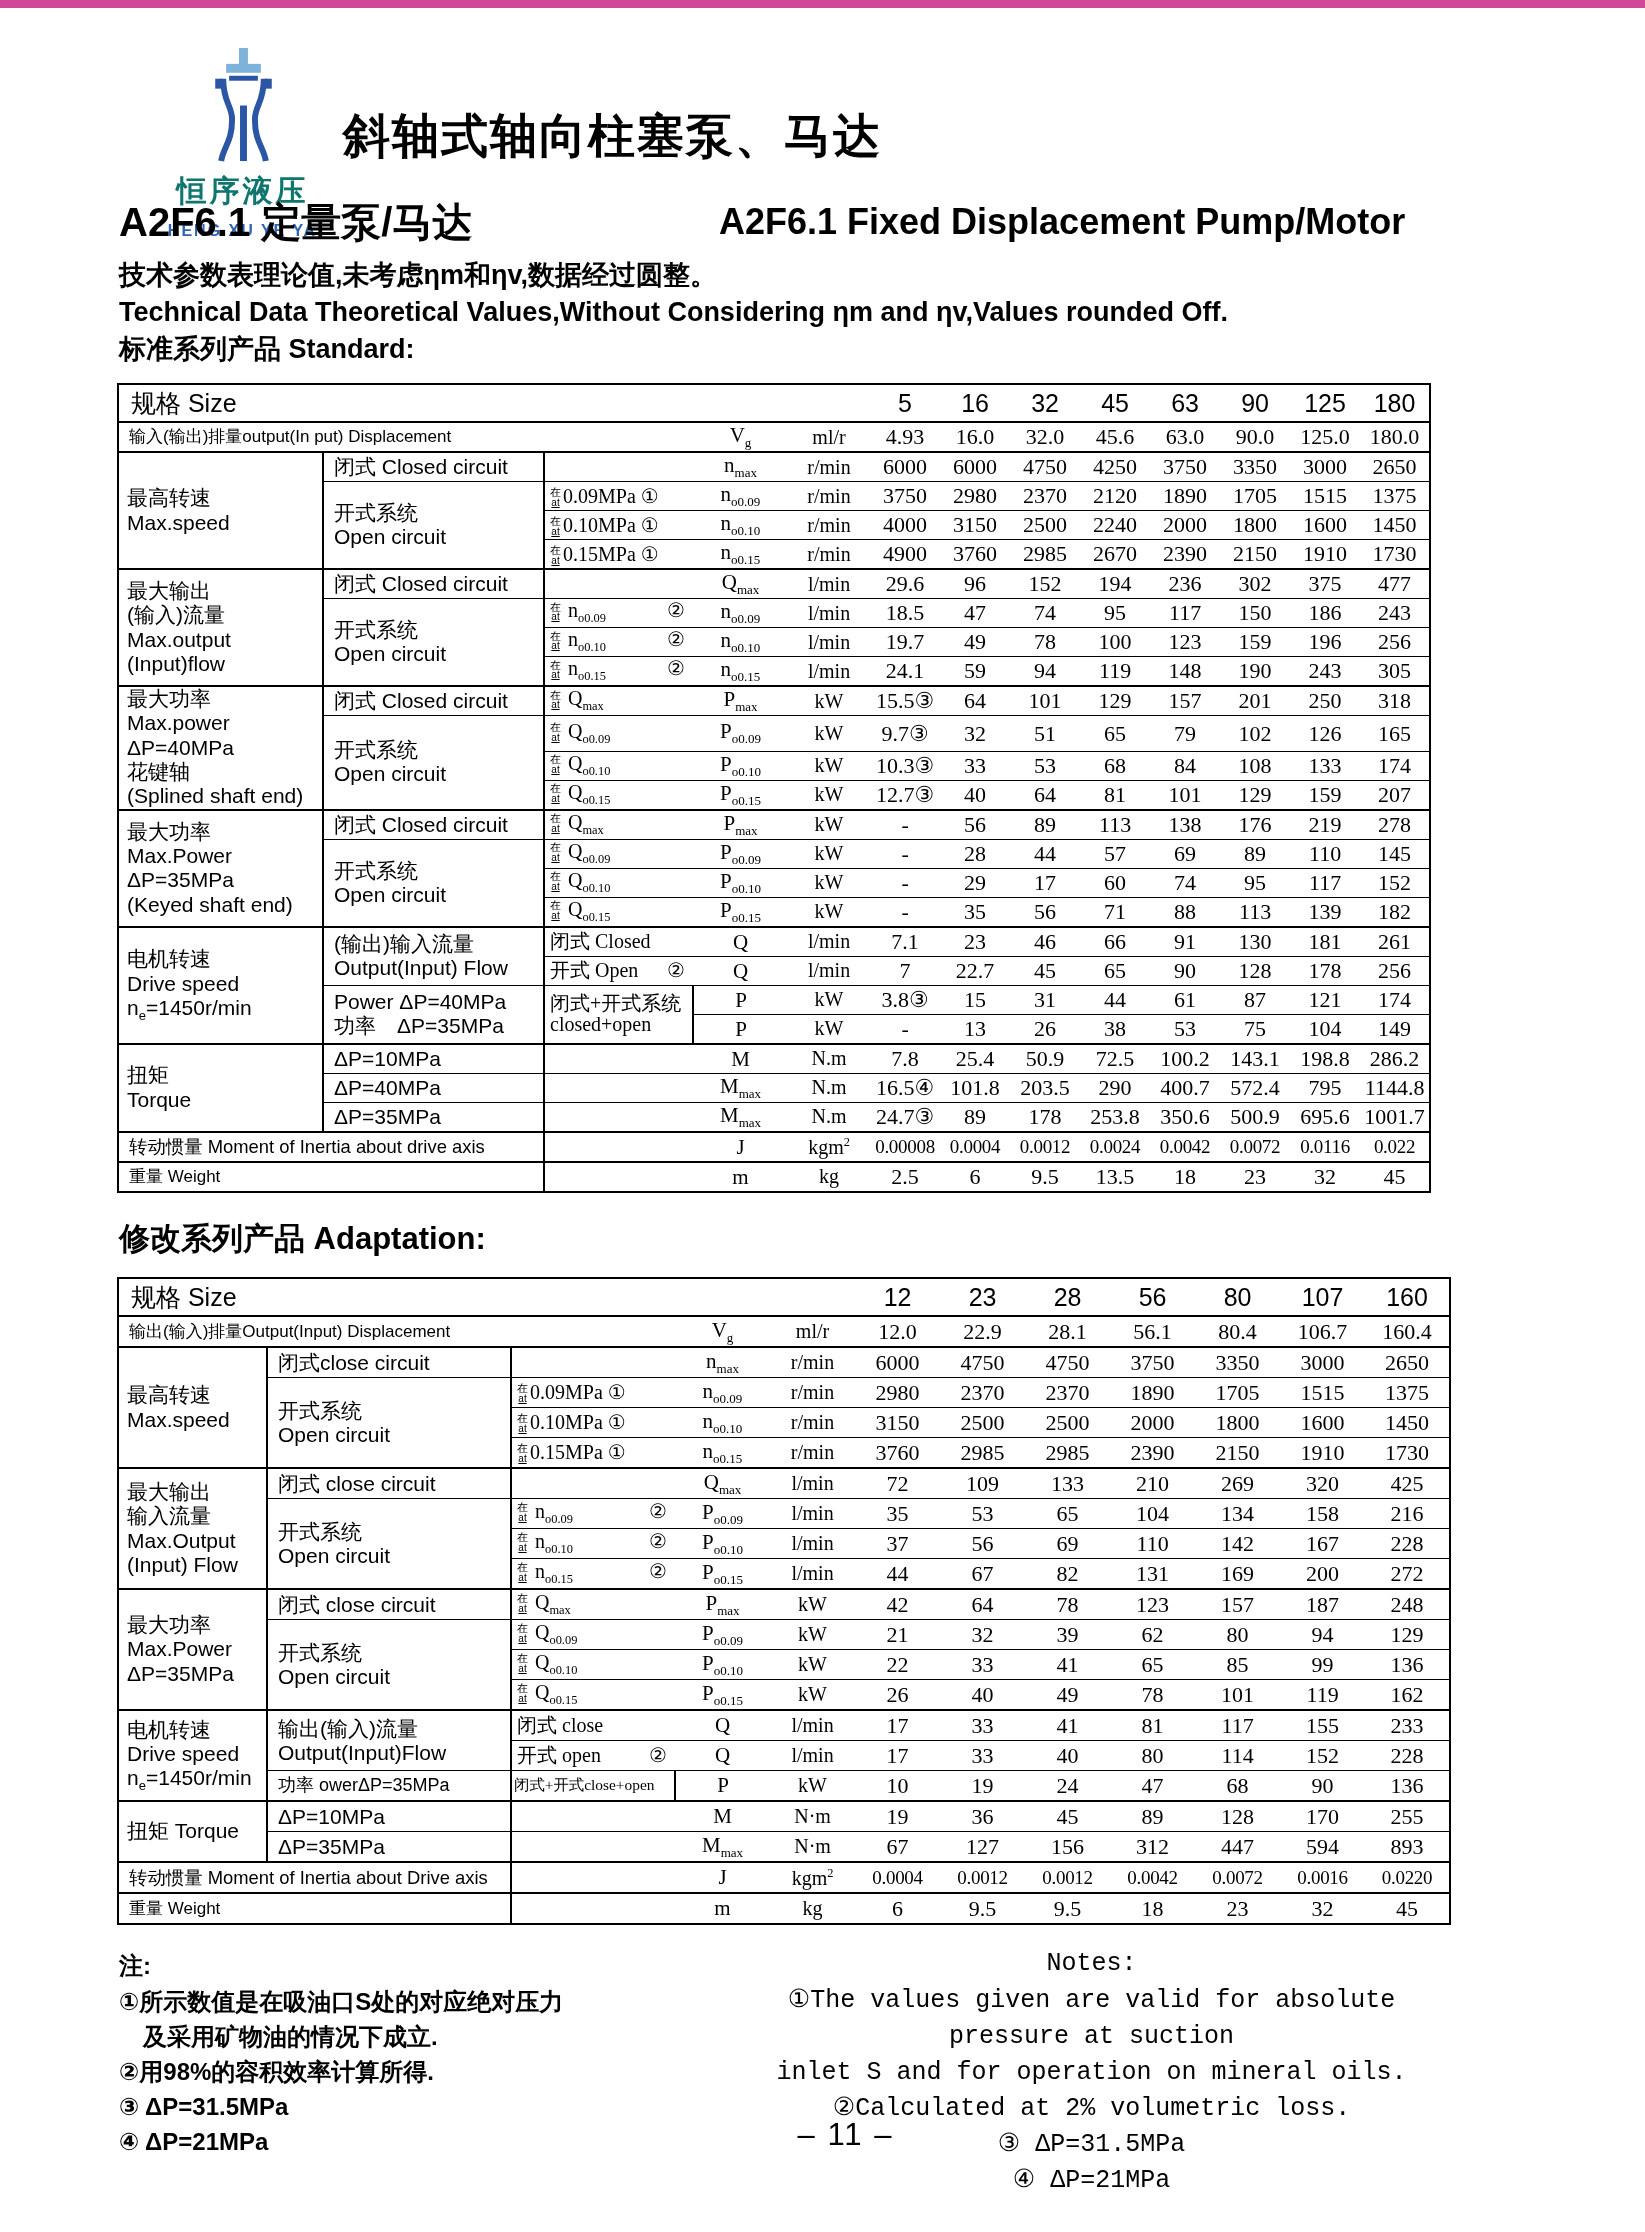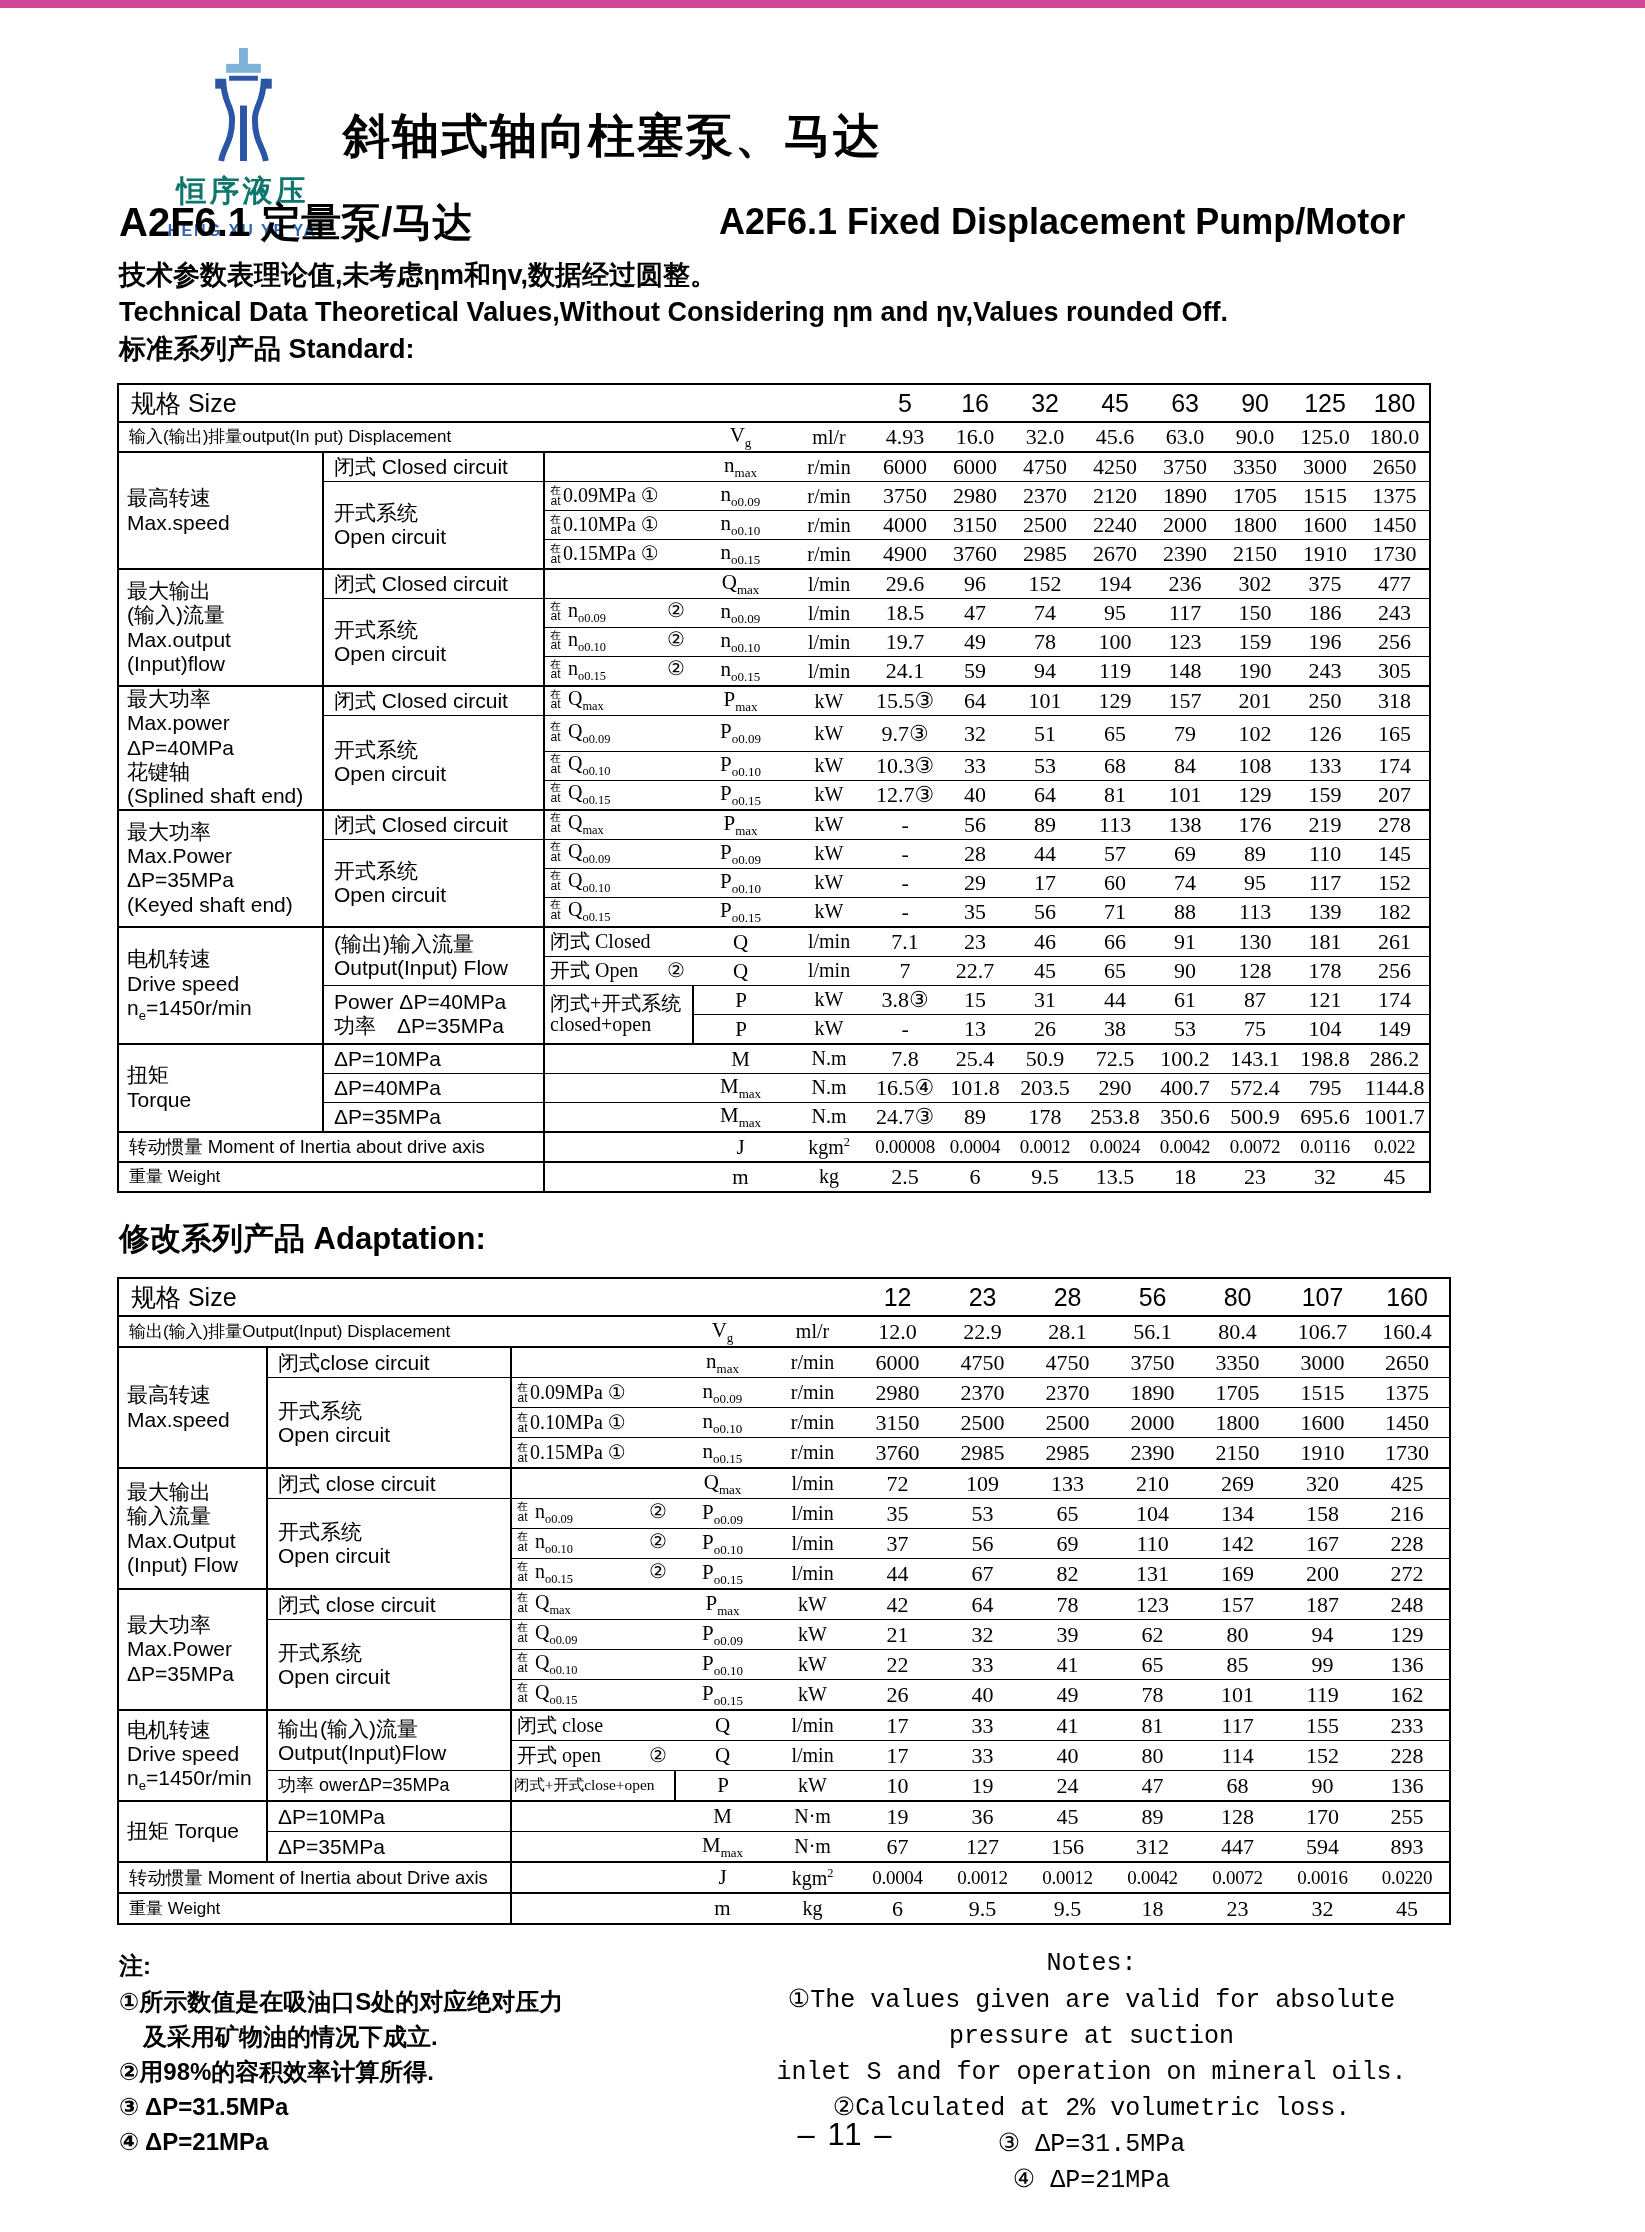--- a/index.html
+++ b/index.html
@@ -39,21 +39,21 @@
   td.hv{font-family:"Liberation Sans","DejaVu Sans",sans-serif;font-size:25px;}
   td.lbl{font-family:"Liberation Sans","DejaVu Sans",sans-serif;text-align:left;font-size:17px;padding-left:10px;}
   td.sm{font-size:18.4px;}
   td.sv{font-size:19px;letter-spacing:-0.3px;}
   td.br{border-right:2px solid #000;}
   .t sub{font-size:0.62em;}
   .t sup{font-size:0.62em;}
   .fr{float:right;margin-right:6px;}
   .zai{display:inline-block;font-size:11px;line-height:0.9;text-align:center;vertical-align:-3px;margin-right:2px;
        font-family:"Liberation Sans","DejaVu Sans",sans-serif;}
-  .zai i{display:block;font-style:normal;font-size:12px;}
+  .zai i{display:block;font-style:normal;font-size:10px;text-decoration:underline;}
   
   .notes-cn{position:absolute;left:119px;top:1948px;width:607px;font-size:24px;font-weight:bold;line-height:35px;}
   .notes-cn .ni{white-space:pre-line;}
   .notes-en{position:absolute;left:753px;top:1946px;width:677px;
             font-family:Liberation Mono, monospace;font-size:25px;line-height:36px;text-align:center;}
   .notes-en .ni{white-space:pre-line;}
   .nt{margin-bottom:1px;}
   .pageno{position:absolute;left:0;right:0;top:2117px;text-align:center;font-size:31px;font-weight:normal;letter-spacing:2px;margin-left:45px;}
 </style>
 </head>

